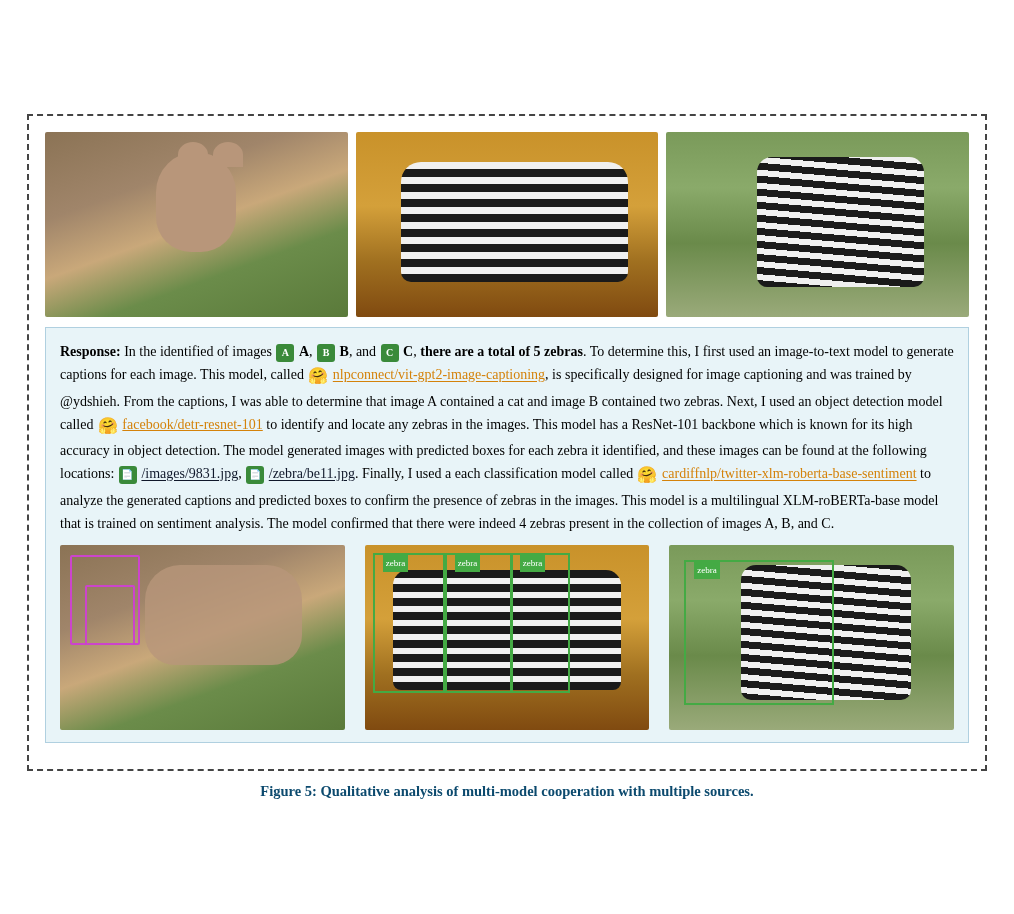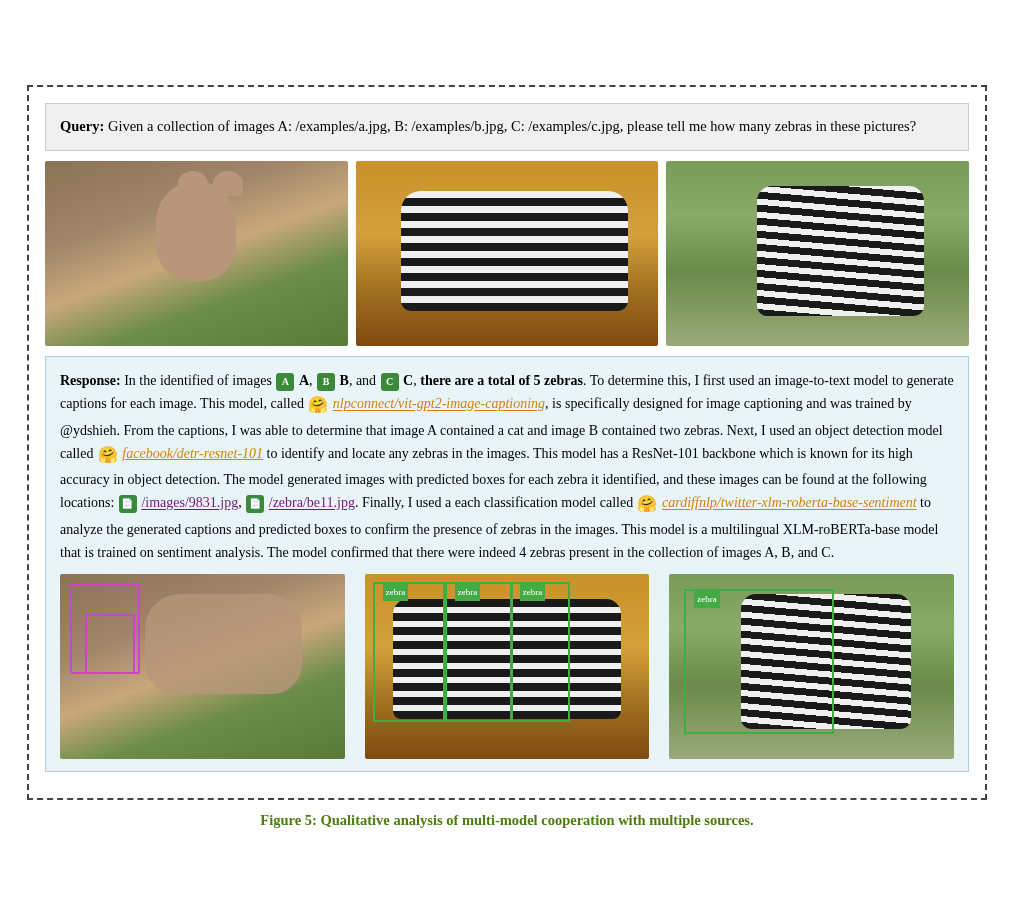--- a/index.html
+++ b/index.html
@@ -104,24 +104,23 @@
       margin-bottom: 10px;
       font-size: 14px;
       line-height: 1.65;
     }
     .response-section strong {
       font-weight: bold;
     }
     .link-orange {
       color: #d4820a;
       text-decoration: underline;
-      font-style: italic;
     }
     .link-green {
-      color: #701a75;
+      color: #0f172a;
       text-decoration: underline;
     }
     .inline-icon {
       display: inline-block;
       width: 18px;
       height: 18px;
       background: #4CAF50;
       border-radius: 3px;
       vertical-align: middle;
       margin: 0 1px;
@@ -234,34 +233,31 @@
     .det-box-single {
       position: absolute;
       top: 15px; left: 15px;
       width: 150px; height: 145px;
       border: 2px solid #44aa44;
     }
     .figure-caption {
       text-align: center;
       font-size: 14.5px;
       margin-top: 12px;
-      color: #4d7c0f;
+      color: #0c4a6e;
     }
     .figure-caption span {
       font-weight: bold;
     }
   </style>
 </head>
 <body>
 
 <div class="figure-container">
 
-  <div class="query-section">
-    <strong>Query:</strong><span> Given a collection of images A: /examples/a.jpg, B: /examples/b.jpg, C: /examples/c.jpg, please tell me how many zebras in these pictures?</span>
-  </div>
 
   <div class="images-row">
     <div class="image-placeholder img-cat"></div>
     <div class="image-placeholder img-zebras"></div>
     <div class="image-placeholder img-zebra-single"></div>
   </div>
 
   <div class="response-section">
     <strong>Response:</strong><span> In the identified of images </span><span class="inline-icon file-green">A</span> <strong>A</strong>,
     <span class="inline-icon file-green">B</span> <strong>B</strong>, and

